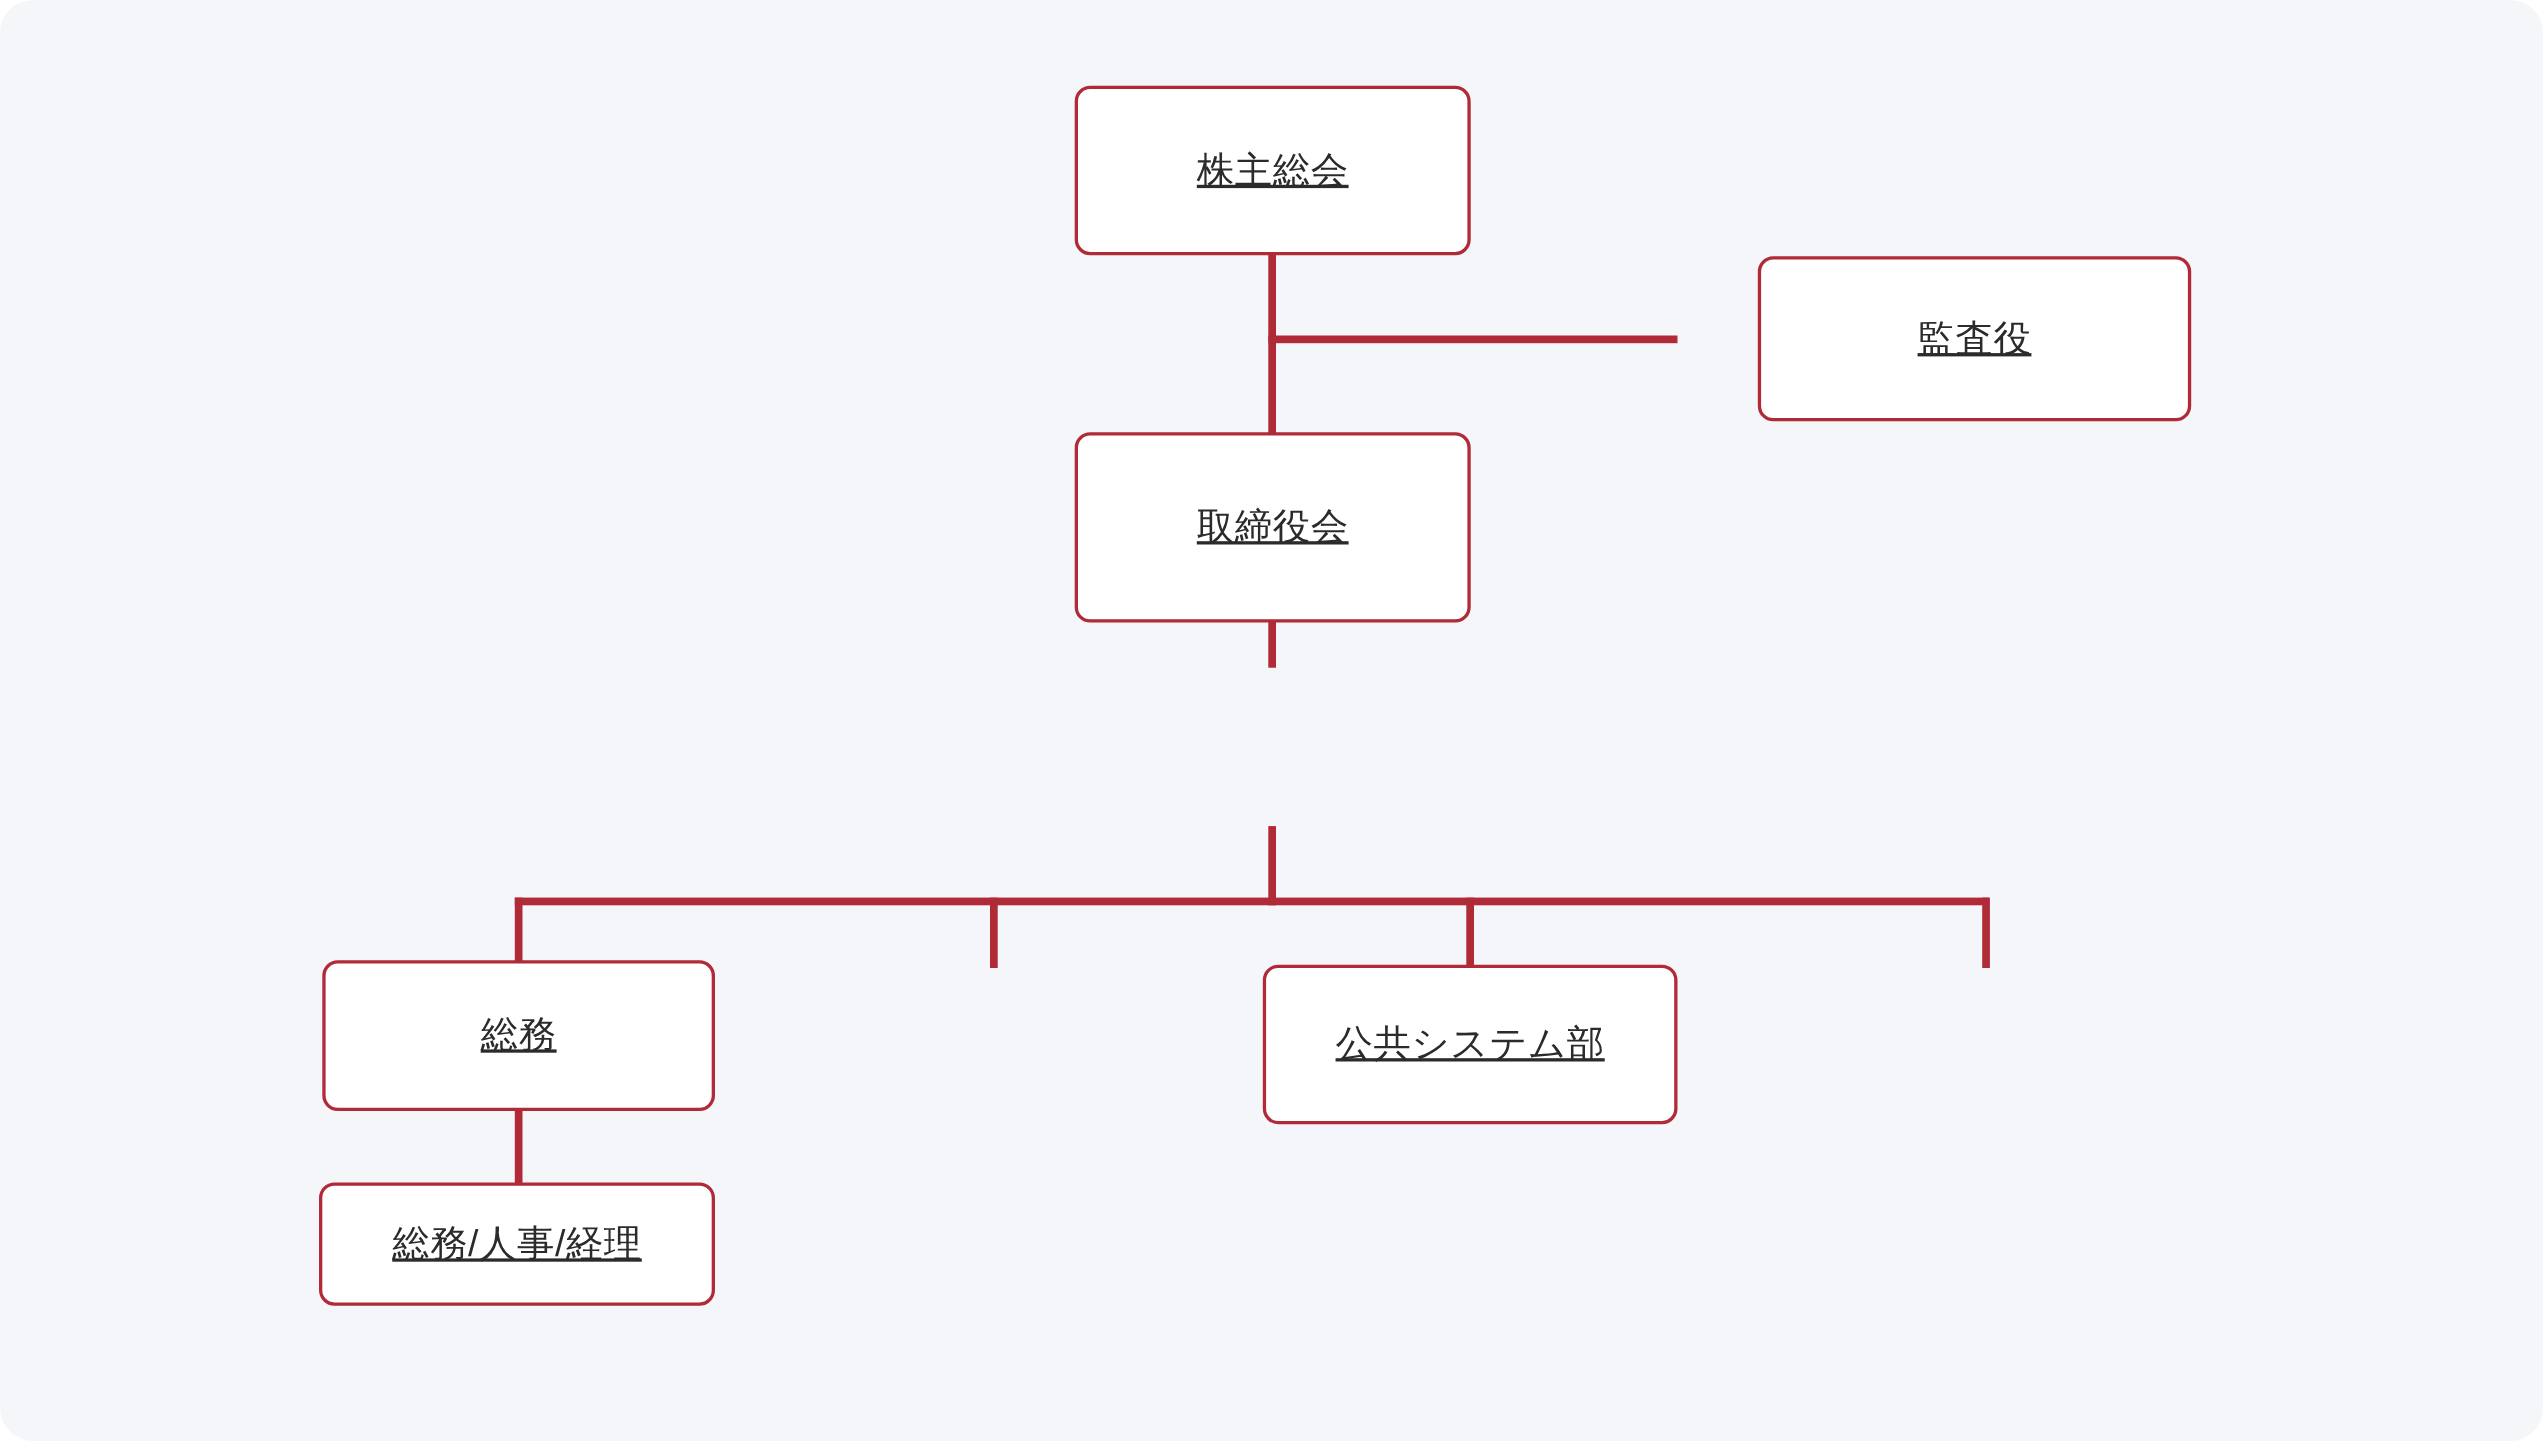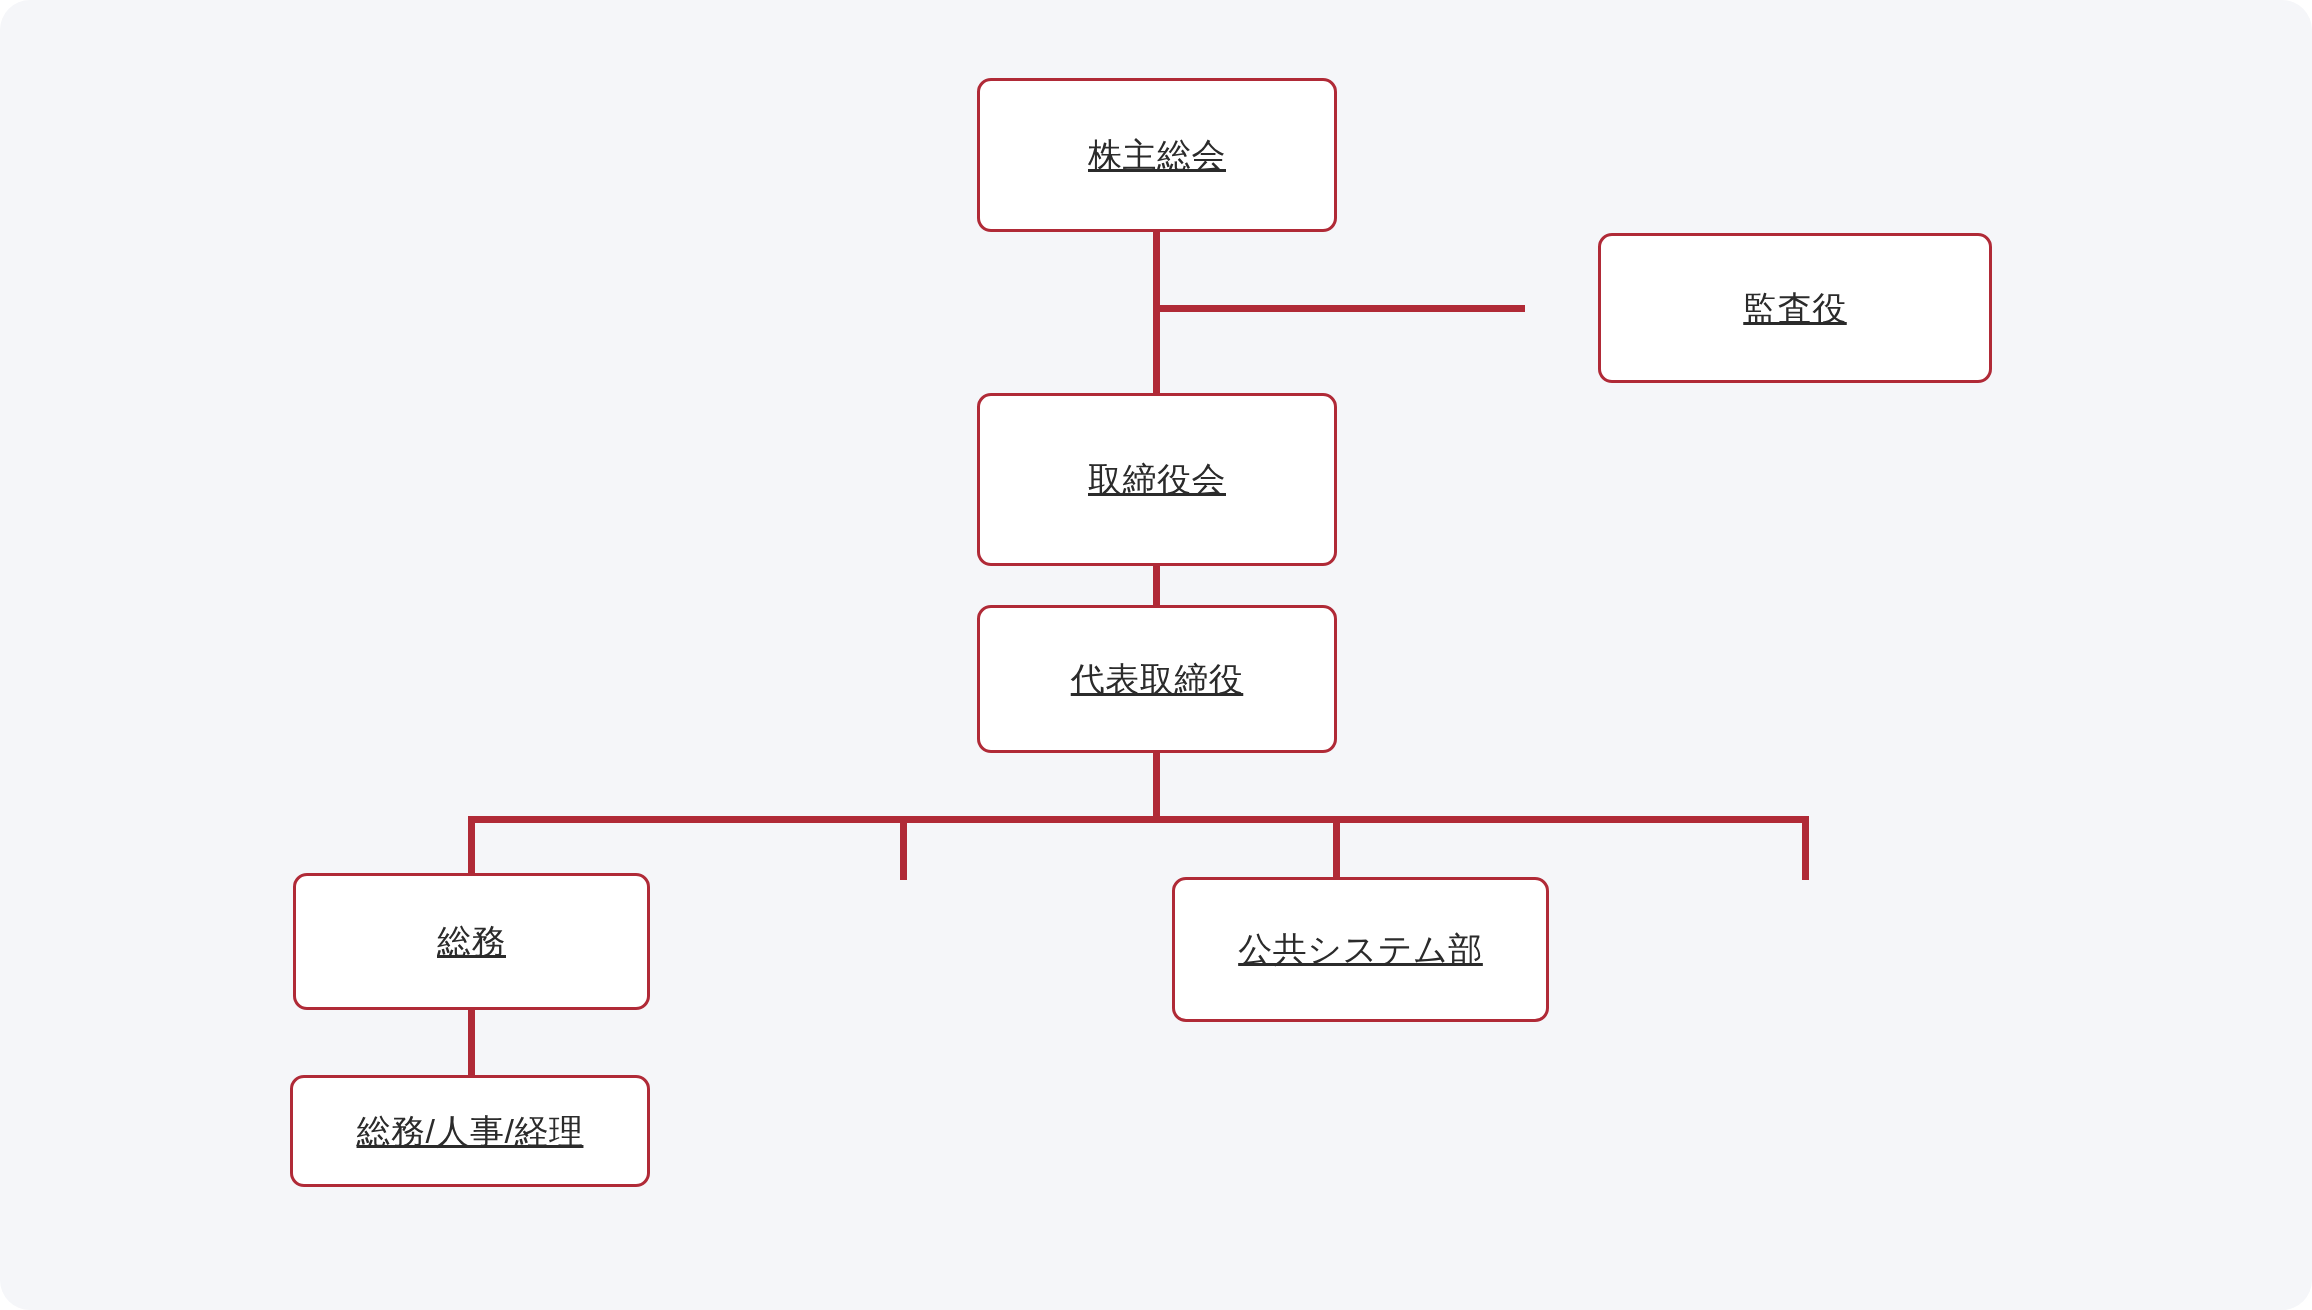--- a/index.html
+++ b/index.html
@@ -88,30 +88,27 @@
   </div>
 
   <div class="node" style="left:1598px; top:233px; width:394px; height:150px;">
     <span class="node-label">監査役</span>
   </div>
 
   <div class="node" style="left:977px; top:393px; width:360px; height:173px;">
     <span class="node-label">取締役会</span>
   </div>
 
-  <div class="node" style="left:977px; top:605px; width:360px; height:148px;">
-    <span class="node-label">代表取締役</span>
-  </div>
 
   <div class="node" style="left:293px; top:873px; width:357px; height:137px;">
     <span class="node-label">総務</span>
   </div>
 
 
-  <div class="node" style="left:1148px; top:877px; width:377px; height:145px;margin-left:24px;">
+  <div class="node" style="left:1148px; top:877px; width:377px; height:145px;">
     <span class="node-label">公共システム部</span>
   </div>
 
 
   <div class="node" style="left:290px; top:1075px; width:360px; height:112px;">
     <span class="node-label">総務/人事/経理</span>
   </div>
 
 </div>
 

